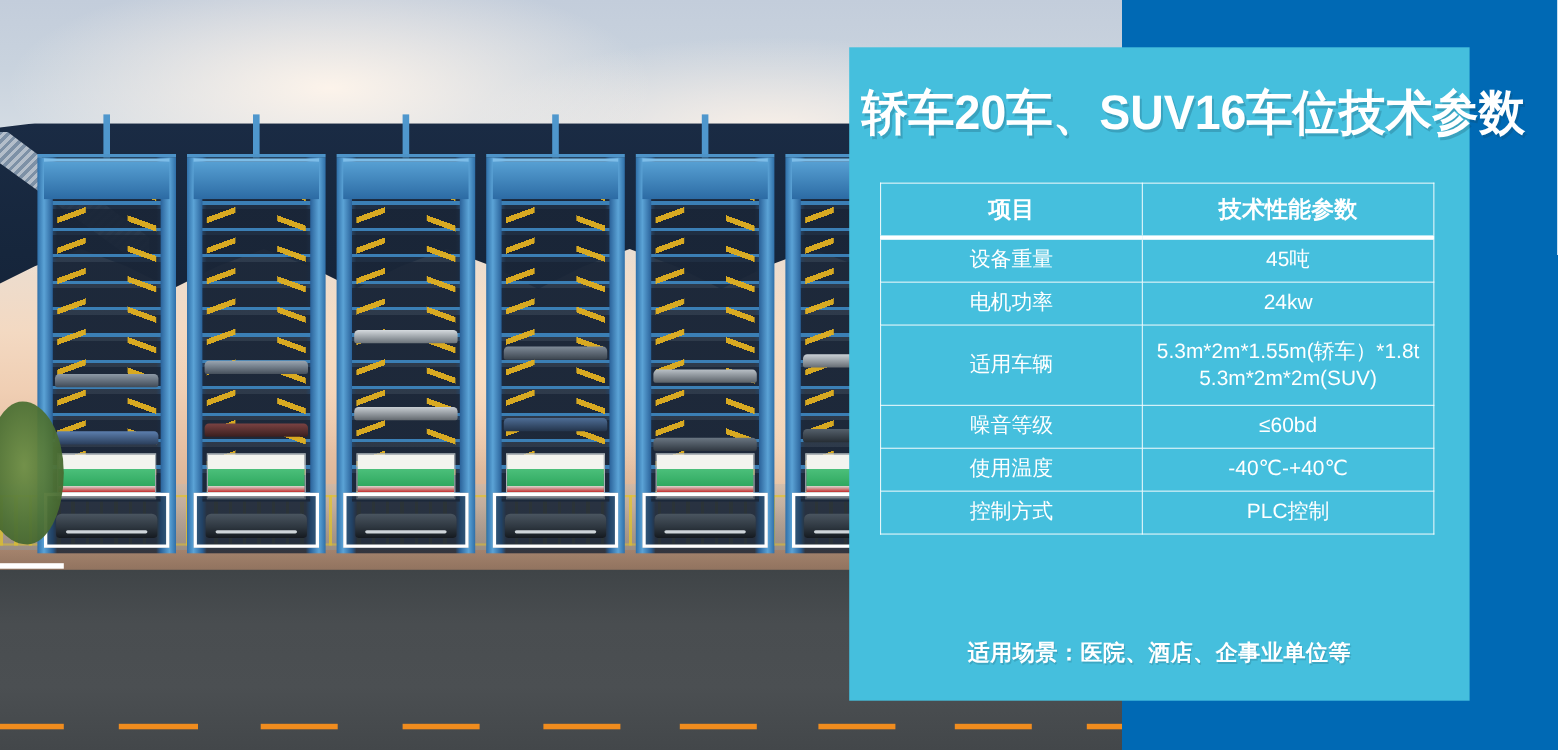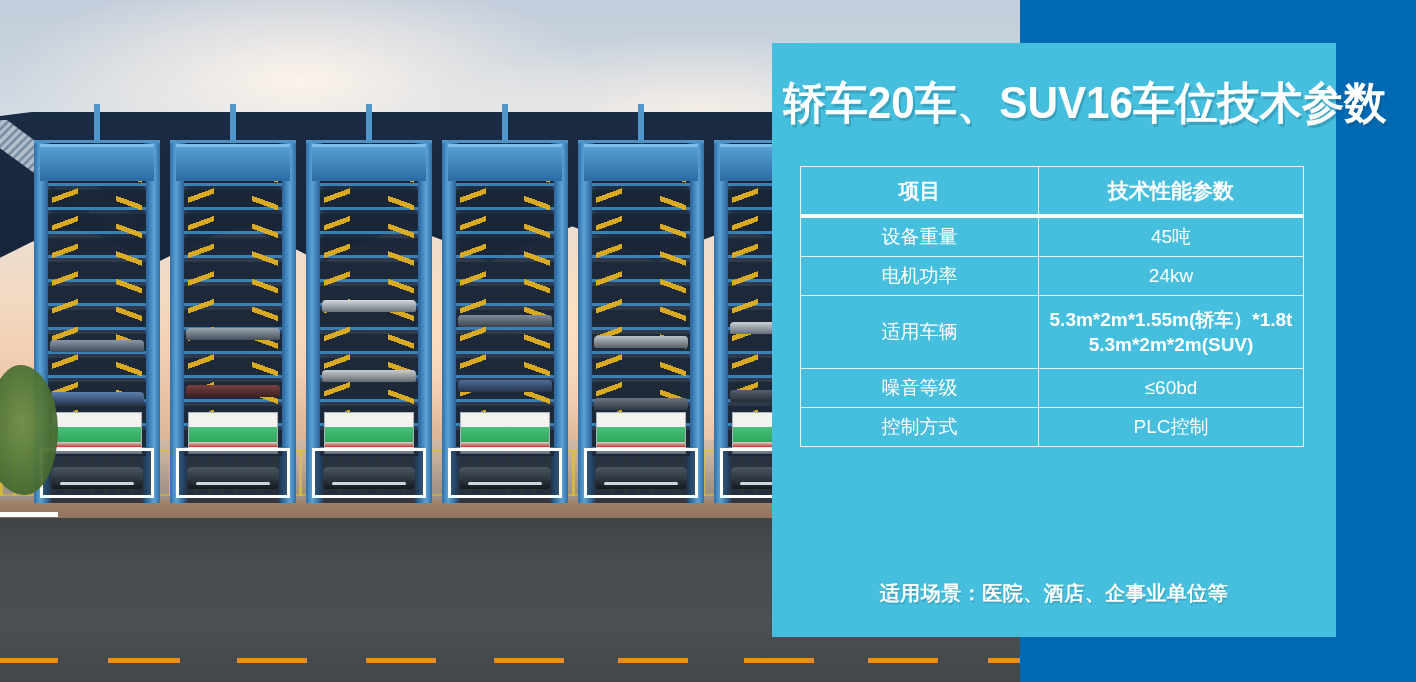--- a/index.html
+++ b/index.html
@@ -320,21 +320,20 @@
     height: 38px;
   }
   .spec-table tbody tr.tall td {
     height: 72px;
   }
   .cell-multiline {
     display: block;
     padding: 4px 6px;
     white-space: pre-line;
     text-align: center;
-    font-weight: bold;
   }
 
   .card-footer {
     position: absolute;
     left: 0; right: 0;
     bottom: 30px;
     text-align: center;
     color: #ffffff;
     font-size: 20px;
     font-weight: bold;
@@ -497,20 +496,24 @@
           <td>
             <span class="cell-multiline">5.3m*2m*1.55m(轿车）*1.8t
 5.3m*2m*2m(SUV)</span>
           </td>
         </tr>
         <tr>
           <td>噪音等级</td>
           <td>≤60bd</td>
         </tr>
         <tr>
+          <td>使用温度</td>
+          <td>-40℃-+40℃</td>
+        </tr>
+        <tr>
           <td>控制方式</td>
           <td>PLC控制</td>
         </tr>
       </tbody>
     </table>
 
     <div class="card-footer">适用场景：医院、酒店、企事业单位等</div>
   </div>
 
 </div>

